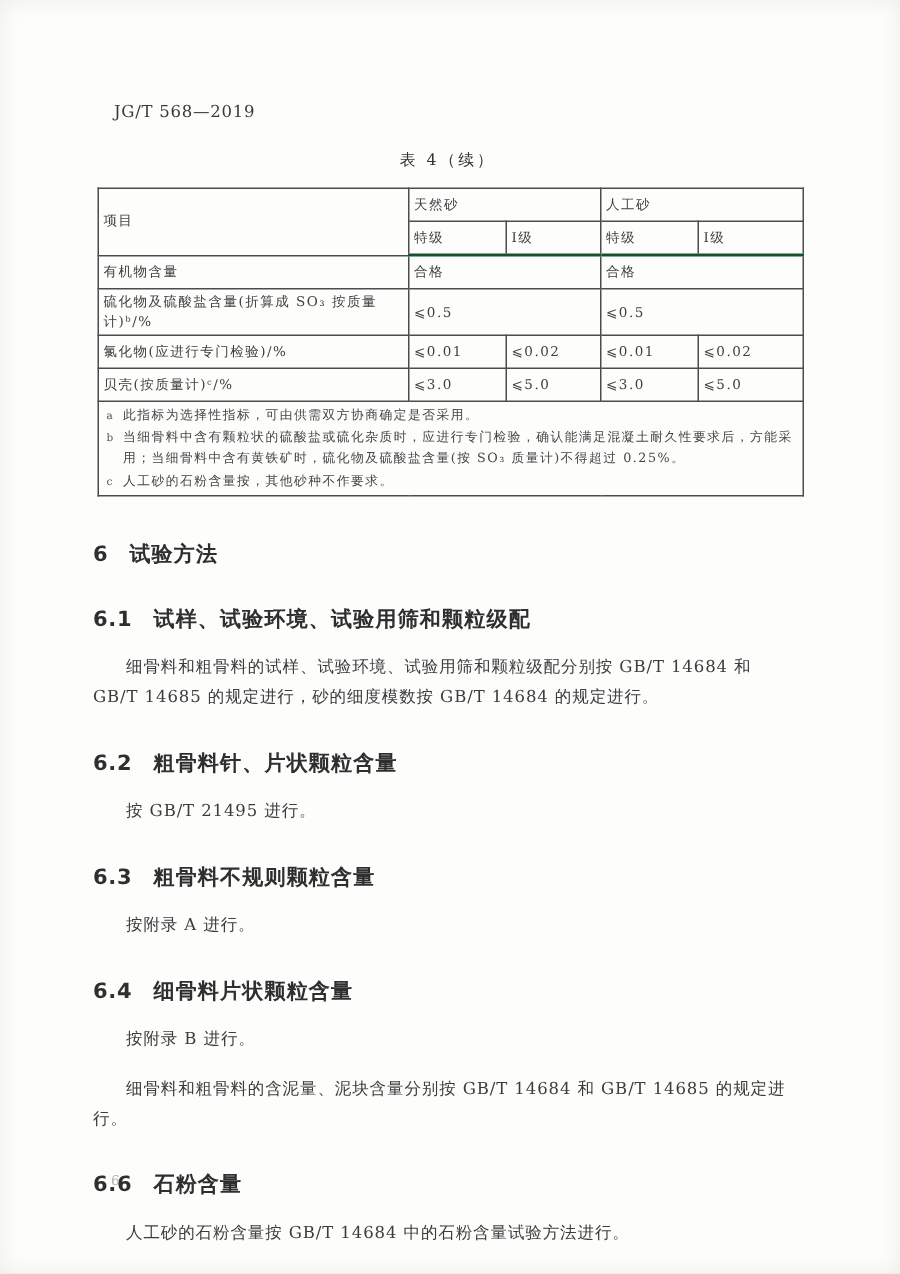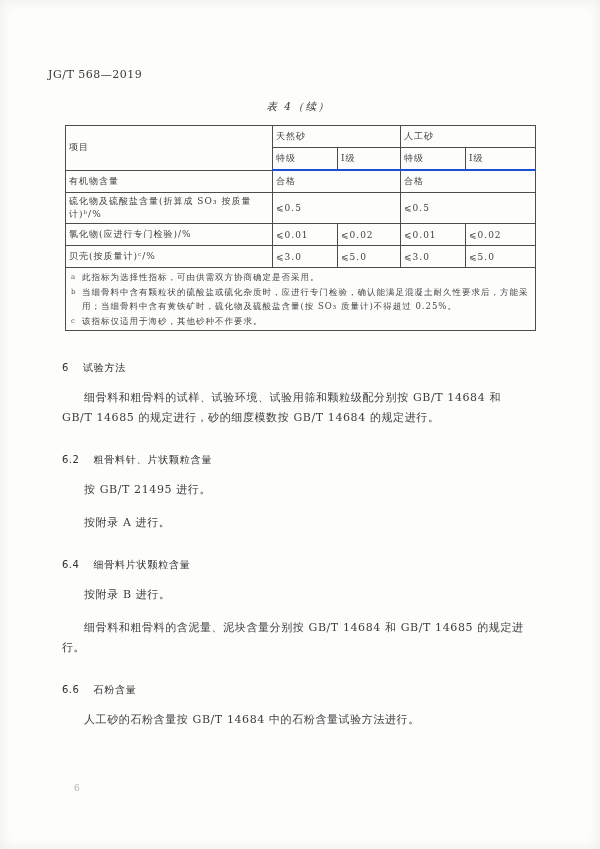--- a/index.html
+++ b/index.html
@@ -7,53 +7,53 @@
     position:relative;
     width:600px;height:849px;
     margin:0 auto;
     background:#fdfdfc;
     box-shadow:inset 0 0 14px rgba(0,0,0,0.07);
     font-family:"DejaVu Serif","Liberation Serif",serif;
     color:#3c3c3c;
     overflow:hidden;
   }
   .doc-header{
-    position:absolute;top:68px;left:48px;
+    position:absolute;top:68px;left:76px;
     font-size:11px;letter-spacing:0.5px;color:#3a3a3a;
   }
   .content{position:absolute;top:100px;left:62px;width:473px;}
   .table-caption{
     text-align:center;font-size:10.5px;color:#333;
-    margin:0 0 11px 0;letter-spacing:2px;font-style:italic;
+    margin:0 0 11px 0;letter-spacing:2px;
   }
   table.spec{
     border-collapse:collapse;table-layout:fixed;
     width:470px;margin-left:3px;
     font-size:9px;color:#3f3f3f;
   }
   table.spec td{
     border:1px solid #4c4c4c;
     text-align:left;vertical-align:middle;
     padding:2px 3px;height:17px;
     letter-spacing:1px;
   }
   td.hdr{letter-spacing:2px;}
-  tr.subhdr td{border-bottom:2px solid #1d4ed8;}
+  tr.subhdr td{border-bottom:2px solid #14532d;}
   td.fnote{
     text-align:left;letter-spacing:0.5px;
     font-size:8.5px;line-height:14.5px;color:#464646;
     padding:5px 10px 7px 10px;height:auto;
   }
   .fn{position:relative;padding-left:13px;}
   .fn sup{
     position:absolute;left:2px;top:0;
     font-size:7px;color:#555;
   }
   .sec-h{
-    margin:25px 0 0 0;font-weight:normal;font-size:10px;color:#2f2f2f;
+    margin:25px 0 0 0;font-weight:bold;font-size:14px;color:#2f2f2f;
     letter-spacing:0.8px;
     font-family:"DejaVu Sans","Liberation Sans",sans-serif;
   }
   .sec-h .num{margin-right:14px;letter-spacing:0.5px;}
   .sec-body{
     margin:13px 0 0 0;font-size:11px;line-height:20px;
     text-indent:2em;letter-spacing:0.6px;color:#3c3c3c;
   }
   .page-number{
     position:absolute;left:74px;top:783px;
@@ -112,37 +112,43 @@
           <td>贝壳(按质量计)ᶜ/%</td>
           <td>⩽3.0</td>
           <td>⩽5.0</td>
           <td>⩽3.0</td>
           <td>⩽5.0</td>
         </tr>
         <tr>
           <td class="fnote" colspan="5">
             <div class="fn"><sup>a</sup><span>此指标为选择性指标，可由供需双方协商确定是否采用。</span></div>
             <div class="fn"><sup>b</sup><span>当细骨料中含有颗粒状的硫酸盐或硫化杂质时，应进行专门检验，确认能满足混凝土耐久性要求后，方能采用；当细骨料中含有黄铁矿时，硫化物及硫酸盐含量(按 SO₃ 质量计)不得超过 0.25%。</span></div>
-            <div class="fn"><sup>c</sup><span>该指标仅适用于海砂，其他砂种不作要求。</span></div>
+            <div class="fn"><sup>c</sup><span>人工砂的石粉含量按，其他砂种不作要求。</span></div>
           </td>
         </tr>
       </tbody>
     </table>
 
     <div class="sec-h" style="margin-top:30px">
       <span class="num">6</span><span>试验方法</span>
     </div>
 
+    <div class="sec-h">
+      <span class="num">6.1</span><span>试样、试验环境、试验用筛和颗粒级配</span>
+    </div>
     <p class="sec-body">细骨料和粗骨料的试样、试验环境、试验用筛和颗粒级配分别按 GB/T 14684 和 GB/T 14685 的规定进行，砂的细度模数按 GB/T 14684 的规定进行。</p>
 
     <div class="sec-h">
       <span class="num">6.2</span><span>粗骨料针、片状颗粒含量</span>
     </div>
     <p class="sec-body">按 GB/T 21495 进行。</p>
 
+    <div class="sec-h">
+      <span class="num">6.3</span><span>粗骨料不规则颗粒含量</span>
+    </div>
     <p class="sec-body">按附录 A 进行。</p>
 
     <div class="sec-h">
       <span class="num">6.4</span><span>细骨料片状颗粒含量</span>
     </div>
     <p class="sec-body">按附录 B 进行。</p>
 
     <p class="sec-body">细骨料和粗骨料的含泥量、泥块含量分别按 GB/T 14684 和 GB/T 14685 的规定进行。</p>
 
     <div class="sec-h">

